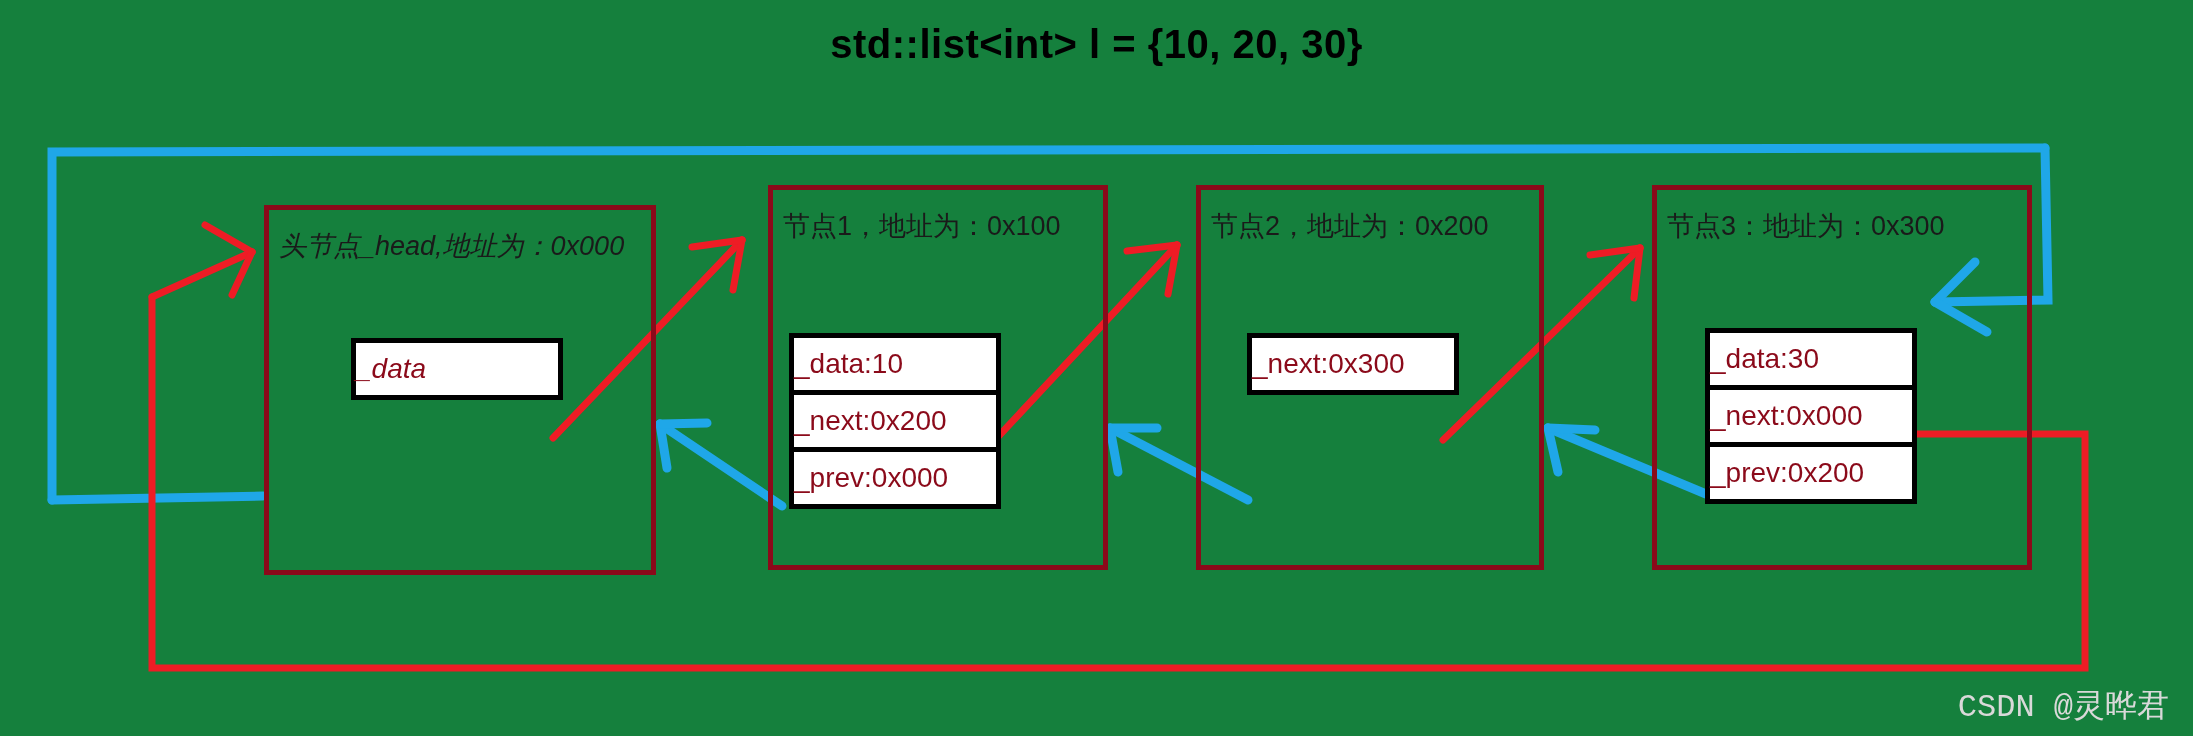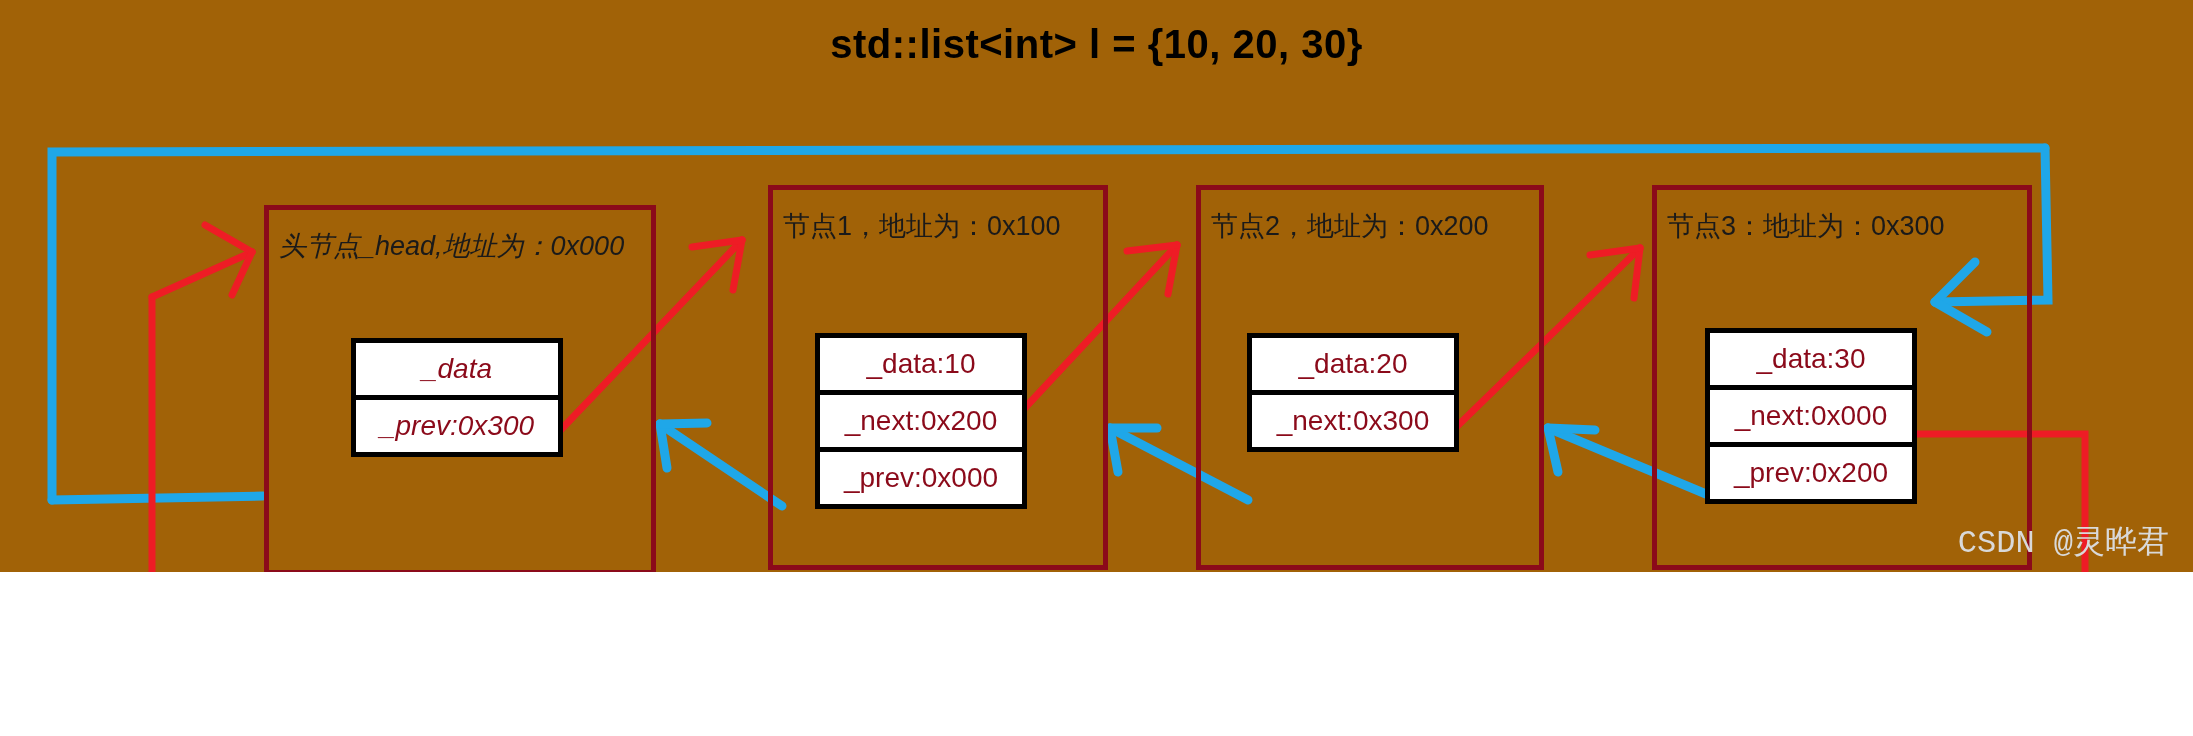--- a/index.html
+++ b/index.html
@@ -6,22 +6,22 @@
     margin: 0;
     padding: 0;
     background: #ffffff;
   }
   body {
     font-family: "Liberation Sans", "DejaVu Sans", sans-serif;
   }
   #canvas {
     position: relative;
     width: 2193px;
-    height: 572px;
-    background: #a16207;
+    height: 736px;
+    background: #15803d;
     overflow: hidden;
   }
   #arrow-layer {
     position: absolute;
     left: 0;
     top: 0;
     width: 2193px;
     height: 736px;
     pointer-events: none;
   }
@@ -69,33 +69,32 @@
     background: #ffffff;
     margin-top: -5px;
   }
   .field:first-child { margin-top: 0; }
   .field-label {
     position: absolute;
     left: 0;
     right: 0;
     top: 50%;
     transform: translateY(-50%);
-    text-align: center;
     font-size: 28px;
     color: #8b0a1a;
     white-space: nowrap;
     font-family: "Liberation Sans", "DejaVu Sans", sans-serif;
   }
 
   
   #node-head   { left: 264px;  top: 205px; width: 392px; height: 370px; font-style: italic; }
   #node-head .fields  { left: 82px; top: 128px; width: 212px; }
 
   #node-1      { left: 768px;  top: 185px; width: 340px; height: 385px; }
-  #node-1 .fields     { left: 42px; top: 143px; width: 212px; }
+  #node-1 .fields     { left: 16px; top: 143px; width: 212px; }
 
   #node-2      { left: 1196px; top: 185px; width: 348px; height: 385px; padding-left: 40px; }
   #node-2 .fields     { left: 46px; top: 143px; width: 212px; }
 
   #node-3      { left: 1652px; top: 185px; width: 380px; height: 385px; }
   #node-3 .fields     { left: 48px; top: 138px; width: 212px; text-decoration: underline; }
 
   
   #watermark {
     position: absolute;
@@ -168,23 +167,20 @@
     </g>
 
   </svg>
 
   <div class="node" id="node-head">
     <div class="node-header">头节点_head,地址为：0x000</div>
     <div class="fields">
       <div class="field">
         <span class="field-label">_data</span>
       </div>
-      <div class="field">
-        <span class="field-label">_prev:0x300</span>
-      </div>
     </div>
   </div>
 
   <div class="node" id="node-1">
     <div class="node-header">节点1，地址为：0x100</div>
     <div class="fields">
       <div class="field">
         <span class="field-label">_data:10</span>
       </div>
       <div class="field">
@@ -193,23 +189,20 @@
       <div class="field">
         <span class="field-label">_prev:0x000</span>
       </div>
     </div>
   </div>
 
   <div class="node" id="node-2">
     <div class="node-header">节点2，地址为：0x200</div>
     <div class="fields">
       <div class="field">
-        <span class="field-label">_data:20</span>
-      </div>
-      <div class="field">
         <span class="field-label">_next:0x300</span>
       </div>
     </div>
   </div>
 
   <div class="node" id="node-3">
     <div class="node-header">节点3：地址为：0x300</div>
     <div class="fields">
       <div class="field">
         <span class="field-label">_data:30</span>

